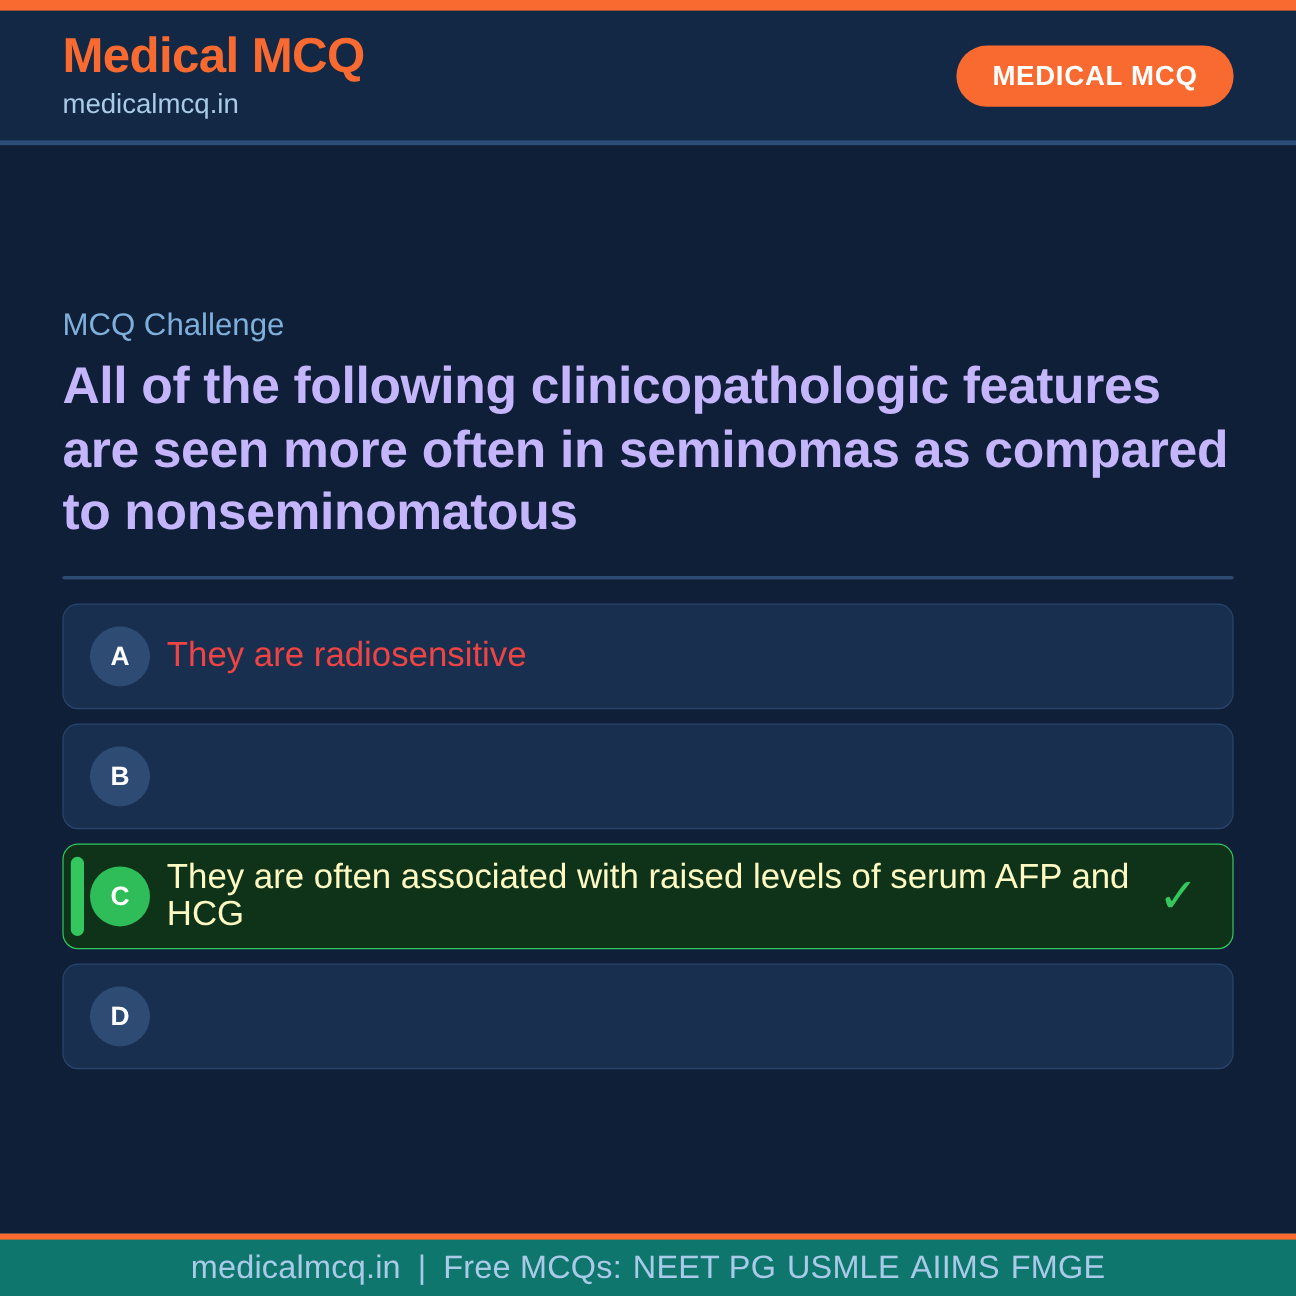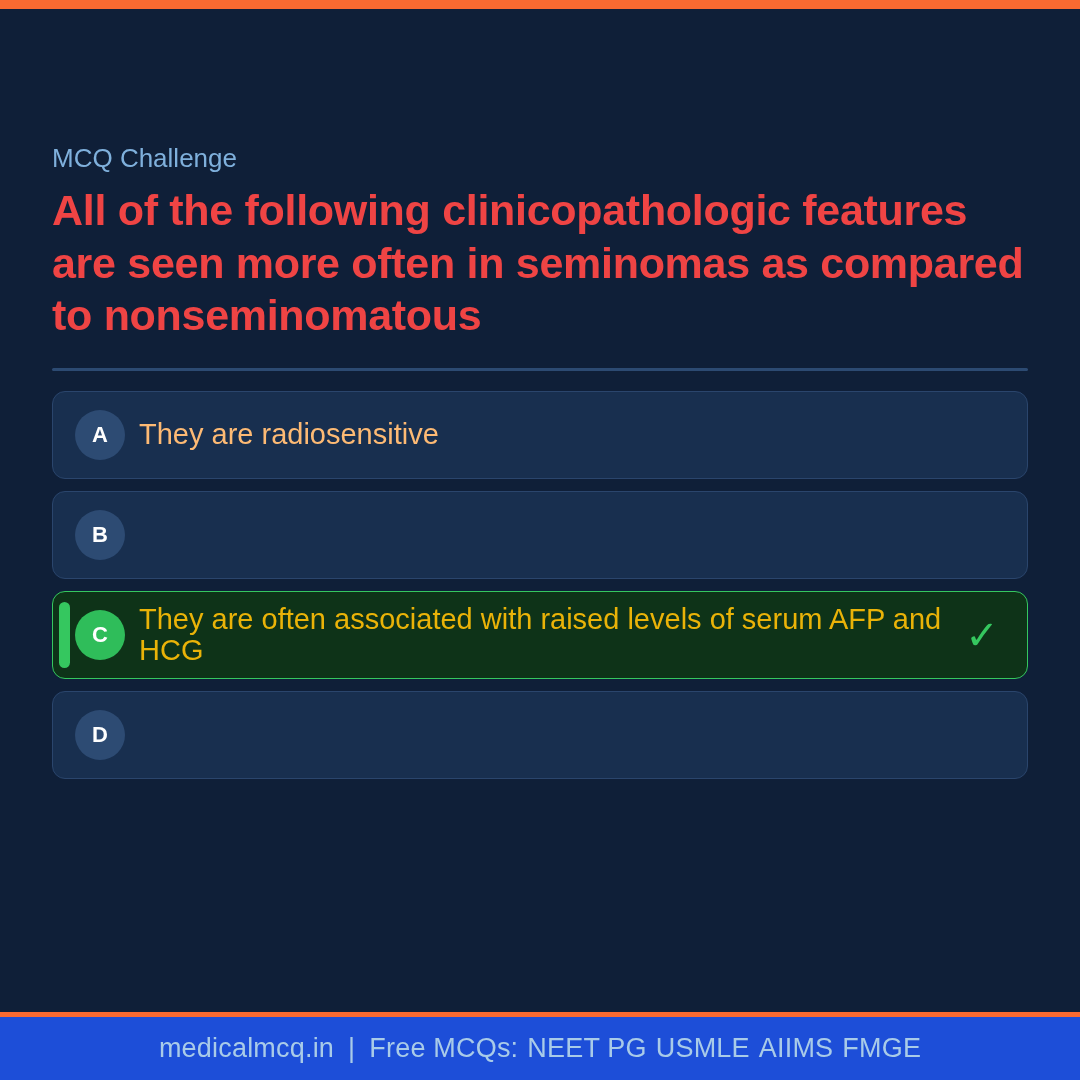--- a/index.html
+++ b/index.html
@@ -66,21 +66,21 @@
     padding:16px 52px;
     display:flex; flex-direction:column;
   }
   .q-label {
     color:#7fb0dc;
     font-size:26px;
     margin-top:118px;
     line-height:1.2;
   }
   .q-text {
-    color:#ef4444;
+    color:#c4b5fd;
     font-size:43px;
     font-weight:bold;
     line-height:1.22;
     margin-top:10px;
     letter-spacing:-0.3px;
   }
   .divider {
     height:3px;
     background:#2c4a72;
     margin-top:26px;
@@ -104,73 +104,80 @@
     width:50px; height:50px;
     border-radius:50%;
     background:#2d4b73;
     color:#ffffff;
     font-size:22px;
     font-weight:bold;
     display:flex; align-items:center; justify-content:center;
     margin-right:14px;
   }
   .option .otext {
-    color:#fdba74;
+    color:#ef4444;
     font-size:29px;
     line-height:1.07;
     flex:1 1 auto;
   }
   .option .check { width:46px; flex:0 0 auto; }
 
   
   .option.correct {
     background:#0e3318;
     border:1px solid #35c75f;
   }
   .option.correct .accent {
     position:absolute;
     left:6px; top:10px; bottom:10px;
     width:11px;
     border-radius:6px;
     background:#35c75f;
   }
   .option.correct .badge { background:#2fbd5a; }
-  .option.correct .otext { color:#eab308; }
+  .option.correct .otext { color:#fef9c3; }
   .option.correct .check {
     color:#35c75f;
     font-size:40px;
     line-height:1;
     text-align:center;
     font-weight:normal;
   }
 
   
   .footer {
     flex:0 0 auto;
-    height:68px;
-    background:#1d4ed8;
+    height:52px;
+    background:#0f766e;
     border-top:5px solid #f96a31;
     display:flex; align-items:center; justify-content:center;
   }
   .footer-text {
     color:#a9cbe8;
     font-size:27px;
     letter-spacing:0.2px;
     white-space:nowrap;
   }
   .footer-text .sep { padding:0 14px; }
   .footer-text .tag { padding-left:9px; }
 </style>
 </head>
 <body>
 
 <div class="page">
 
   <div class="top-accent"></div>
 
+  <div class="header">
+    <div class="brand-block">
+      <div class="brand-title">Medical MCQ</div>
+      <div class="brand-sub">medicalmcq.in</div>
+    </div>
+    <div class="badge-pill">MEDICAL MCQ</div>
+  </div>
 
   <div class="body">
     <div class="q-label">MCQ Challenge</div>
     <div class="q-text">All of the following clinicopathologic features are seen more often in seminomas as compared to nonseminomatous</div>
     <div class="divider"></div>
 
     <div class="options" id="options-list">
         <div class="option">
           <div class="badge">A</div>
           <div class="otext">They are radiosensitive</div>

